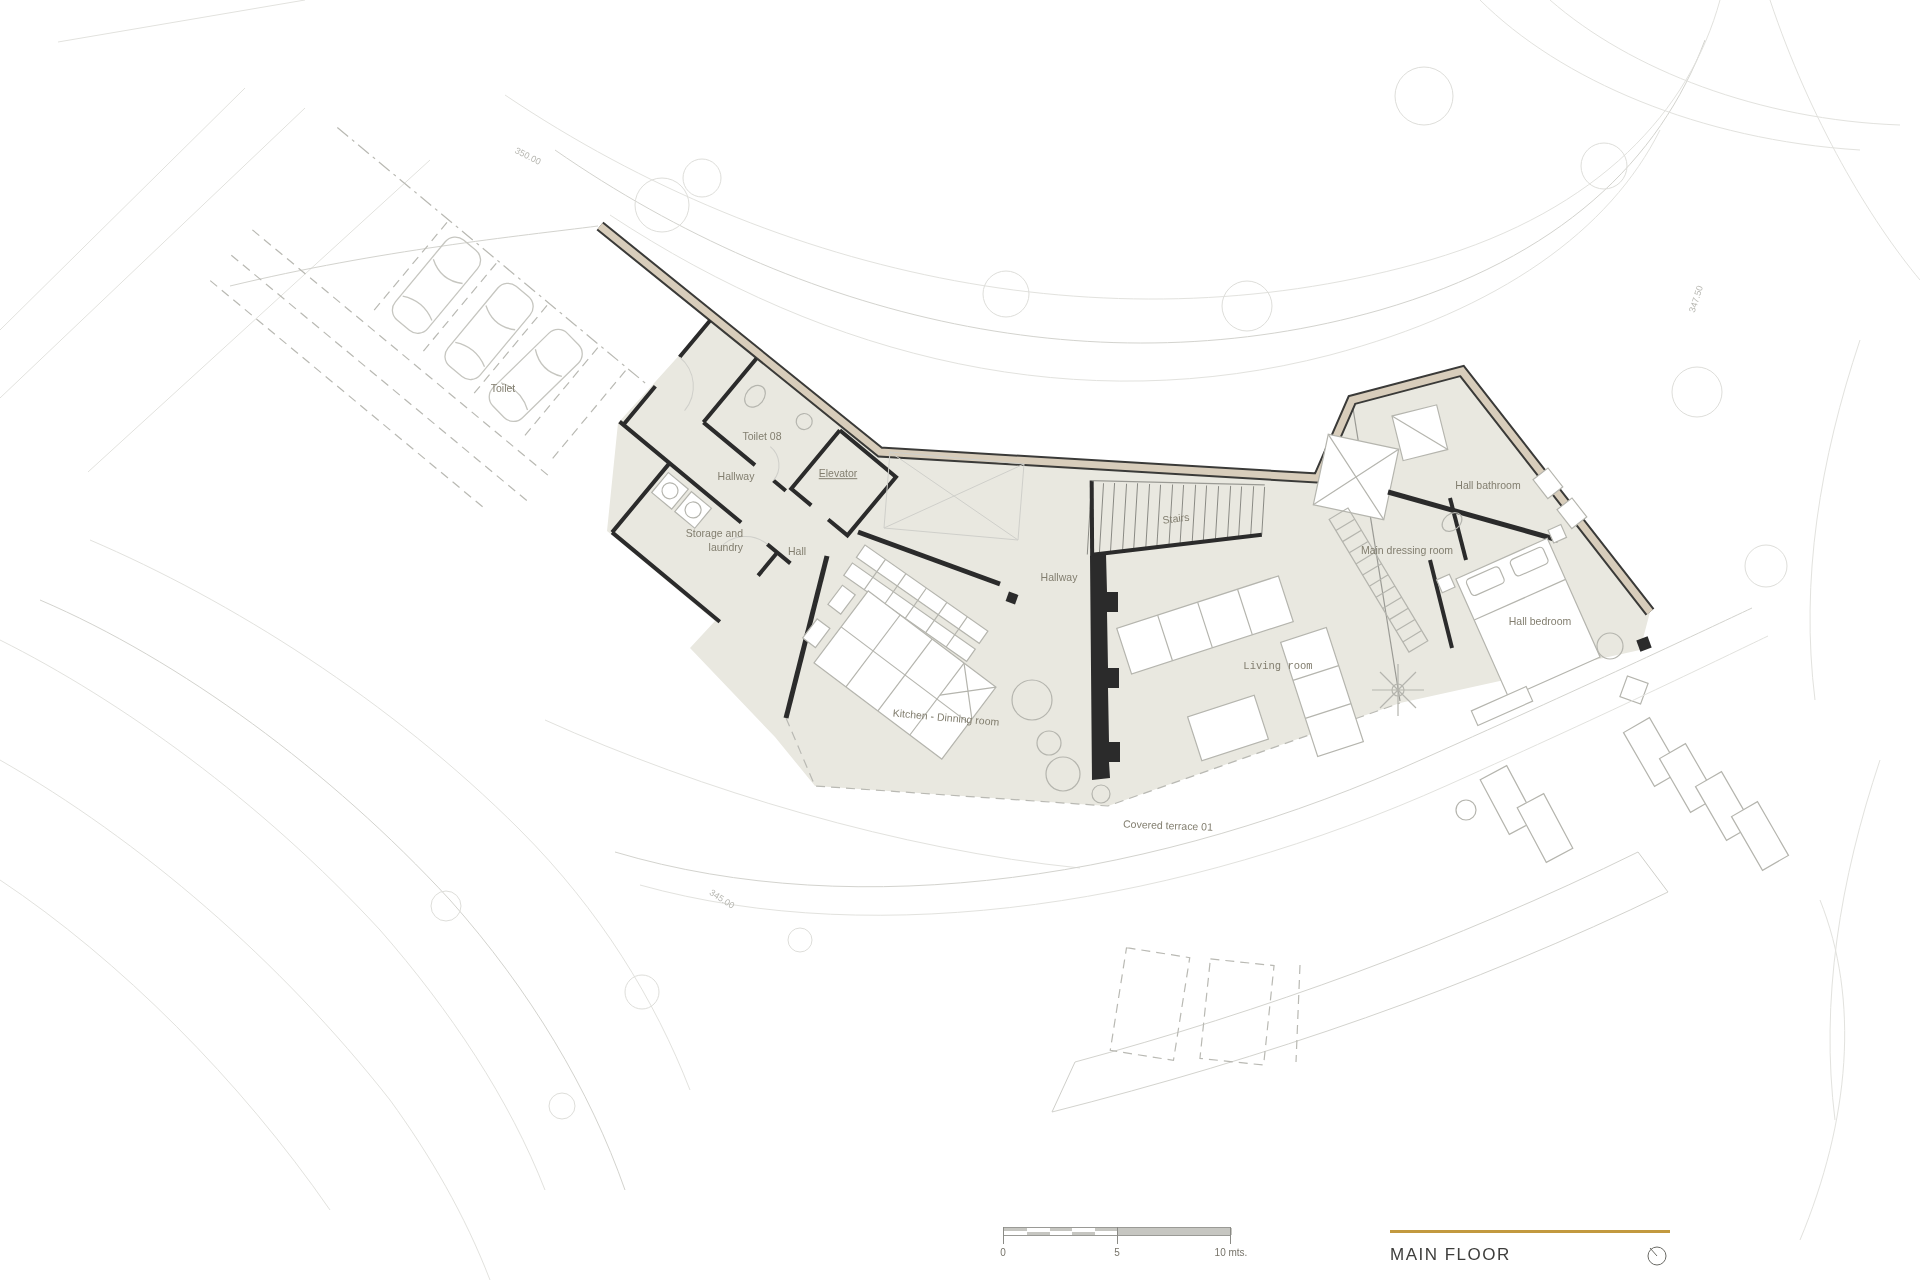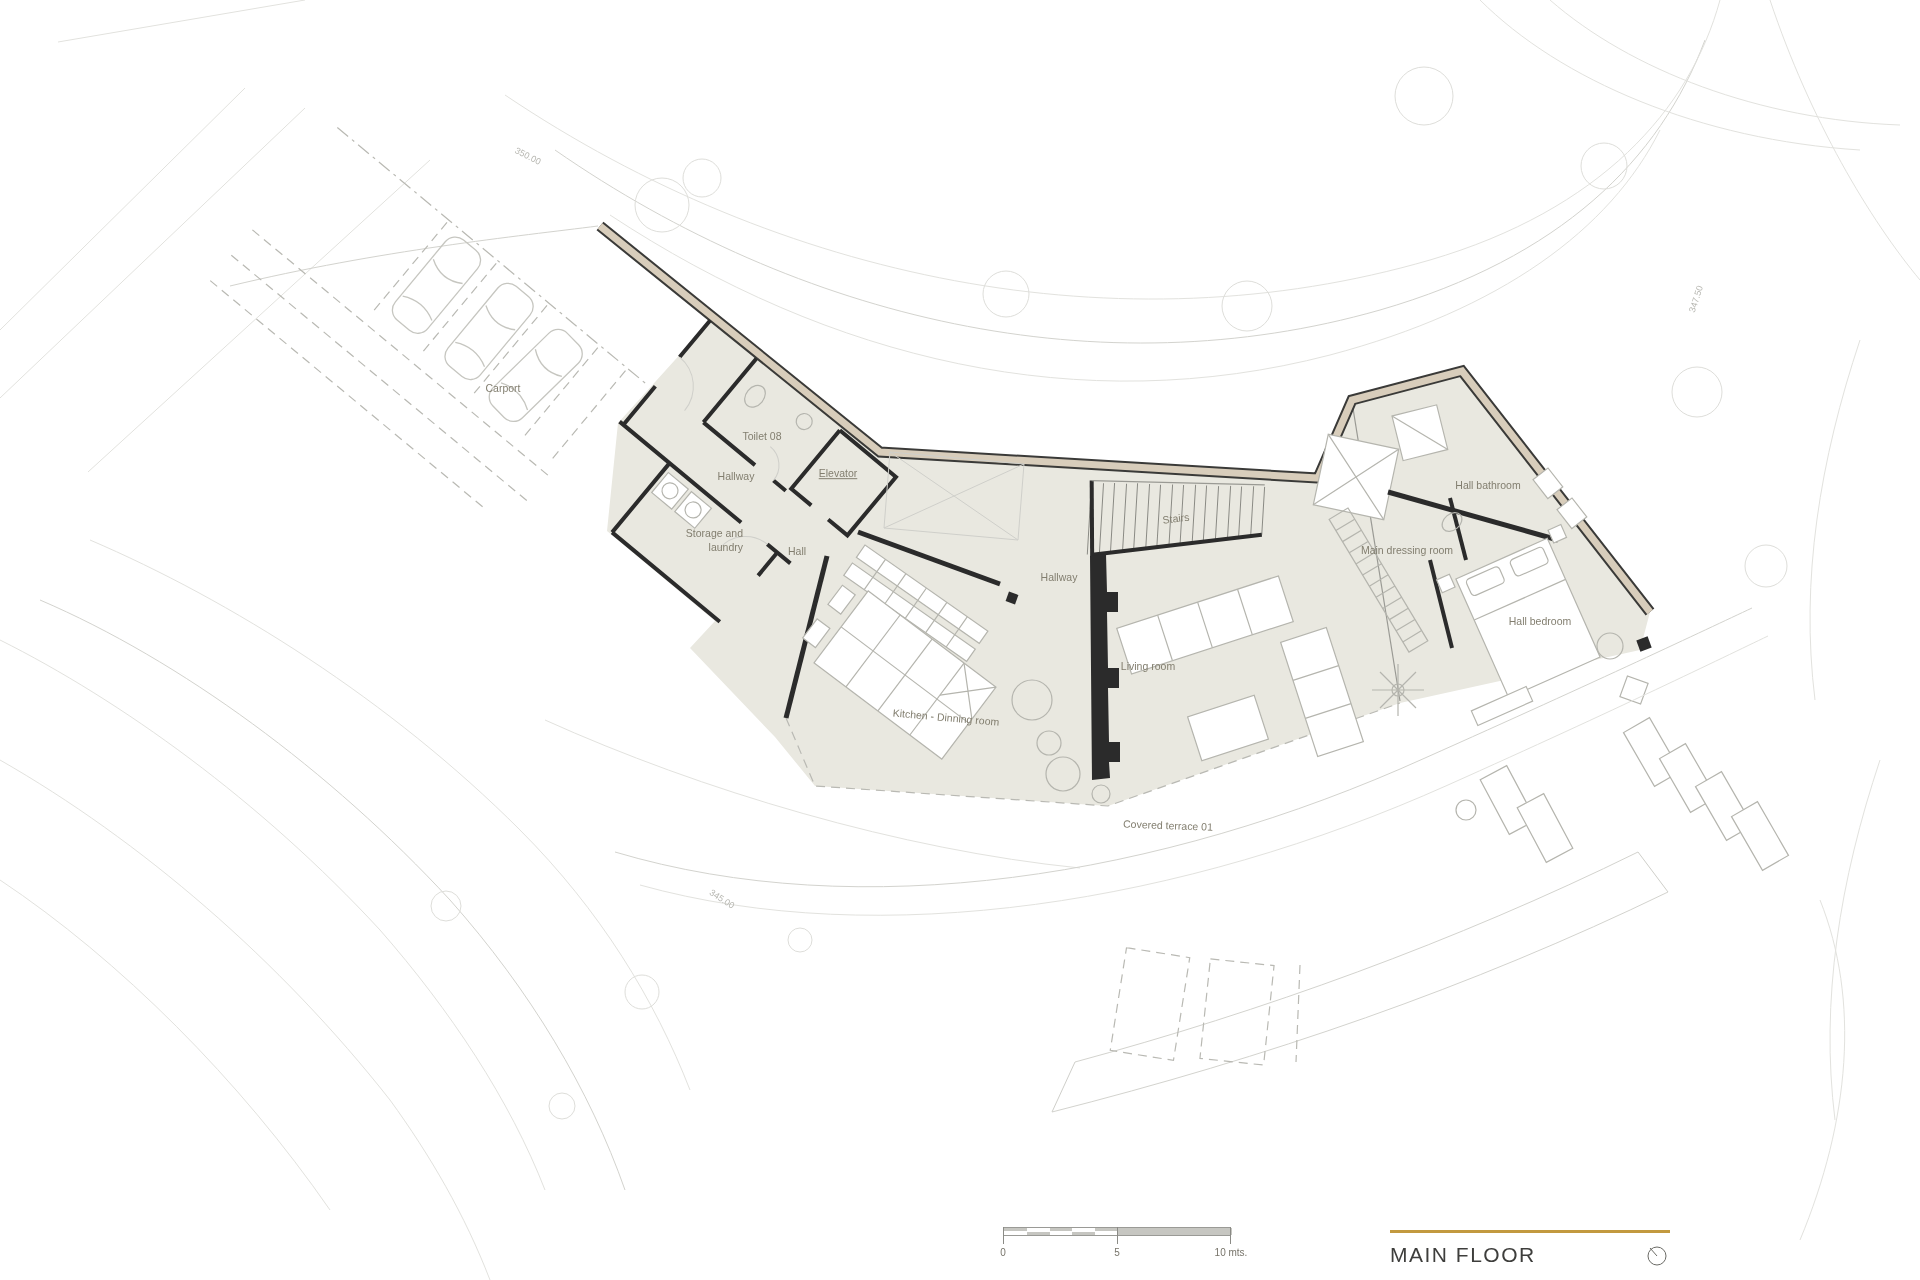--- a/index.html
+++ b/index.html
@@ -36,21 +36,21 @@
   .sb-track{position:absolute;left:0;top:3px;width:228px;height:9px;border:1px solid #9a9a96;box-sizing:border-box;background:#fff;}
   .sb-seg{position:absolute;height:3px;background:#c6c6c1;}
   .sb-solid{position:absolute;height:7px;background:#c6c6c1;top:0;}
   .sb-tick{position:absolute;top:3px;width:1px;height:17px;background:#8b8b86;}
   .sb-label{position:absolute;top:23px;transform:translateX(-50%);font-size:10px;color:#77746a;white-space:nowrap;}
 
   
   .title-block{position:absolute;left:1390px;top:1230px;width:280px;}
   .title-rule{height:3px;background:#c2993f;}
   .title-row{display:flex;justify-content:space-between;align-items:center;margin-top:9px;}
-  .drawing-title{font-size:21px;letter-spacing:1.5px;color:#3e3e3c;}
+  .drawing-title{font-size:17px;letter-spacing:1.5px;color:#3e3e3c;}
 </style>
 </head>
 <body>
 
 <div class="canvas">
 
   <svg class="plan" width="1920" height="1280" viewBox="0 0 1920 1280">
 
     <g>
       <path class="contour" d="M0,330 L245,88"></path>
@@ -252,30 +252,30 @@
       <rect class="furn" x="-15" y="-31" width="30" height="62" transform="translate(1545,828) rotate(-28)"></rect>
       <rect class="furn" x="-15" y="-31" width="30" height="62" transform="translate(1652,752) rotate(-30)"></rect>
       <rect class="furn" x="-15" y="-31" width="30" height="62" transform="translate(1688,778) rotate(-30)"></rect>
       <rect class="furn" x="-15" y="-31" width="30" height="62" transform="translate(1724,806) rotate(-30)"></rect>
       <rect class="furn" x="-15" y="-31" width="30" height="62" transform="translate(1760,836) rotate(-30)"></rect>
       <circle class="furnl" cx="1466" cy="810" r="10"></circle>
     </g>
   </svg>
 
   <div>
-      <span class="plan-label" style="left: 503px; top: 389px; transform: translate(-50%, -50%) rotate(0deg);">Carport</span>
+      <span class="plan-label" style="left: 503px; top: 389px; transform: translate(-50%, -50%) rotate(0deg);">Toilet</span>
       <span class="plan-label" style="left: 762px; top: 437px; transform: translate(-50%, -50%) rotate(0deg);">Toilet 08</span>
       <span class="plan-label" style="left: 736px; top: 477px; transform: translate(-50%, -50%) rotate(0deg);">Hallway</span>
       <span class="plan-label" style="left: 838px; top: 474px; transform: translate(-50%, -50%) rotate(0deg); text-decoration: underline;">Elevator</span>
       <span class="plan-label wrap" style="max-width: 82px; left: 702px; top: 541px; transform: translate(-50%, -50%) rotate(0deg); text-align: right;">Storage and laundry</span>
       <span class="plan-label" style="left: 797px; top: 552px; transform: translate(-50%, -50%) rotate(0deg);">Hall</span>
       <span class="plan-label" style="left: 1176px; top: 519px; transform: translate(-50%, -50%) rotate(-7deg);">Stairs</span>
       <span class="plan-label" style="left: 1059px; top: 578px; transform: translate(-50%, -50%) rotate(0deg);">Hallway</span>
       <span class="plan-label" style="left: 946px; top: 718px; transform: translate(-50%, -50%) rotate(5deg);">Kitchen - Dinning room</span>
-      <span class="plan-label" style="left: 1148px; top: 667px; transform: translate(-50%, -50%) rotate(0deg);">Living room</span>
+      <span class="plan-label" style="left: 1278px; top: 667px; transform: translate(-50%, -50%) rotate(0deg); font-family: Liberation Mono, monospace;">Living room</span>
       <span class="plan-label" style="left: 1488px; top: 486px; transform: translate(-50%, -50%) rotate(0deg);">Hall bathroom</span>
       <span class="plan-label" style="left: 1407px; top: 551px; transform: translate(-50%, -50%) rotate(0deg); text-align: right;">Main dressing room</span>
       <span class="plan-label" style="left: 1540px; top: 622px; transform: translate(-50%, -50%) rotate(0deg);">Hall bedroom</span>
       <span class="plan-label" style="left: 1168px; top: 826px; transform: translate(-50%, -50%) rotate(2deg);">Covered terrace 01</span>
     </div>
   <div>
       <span class="contour-label" style="left: 528px; top: 156px; transform: translate(-50%, -50%) rotate(27deg);">350.00</span>
       <span class="contour-label" style="left: 722px; top: 899px; transform: translate(-50%, -50%) rotate(33deg);">345.00</span>
       <span class="contour-label" style="left: 1696px; top: 299px; transform: translate(-50%, -50%) rotate(-72deg);">347.50</span>
     </div>

